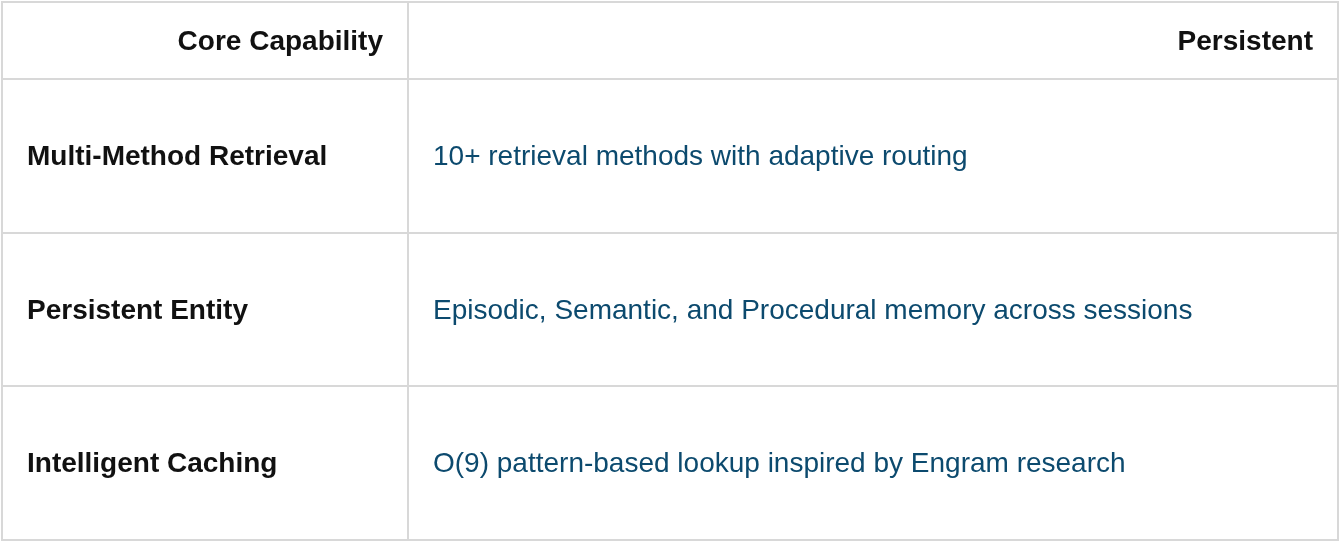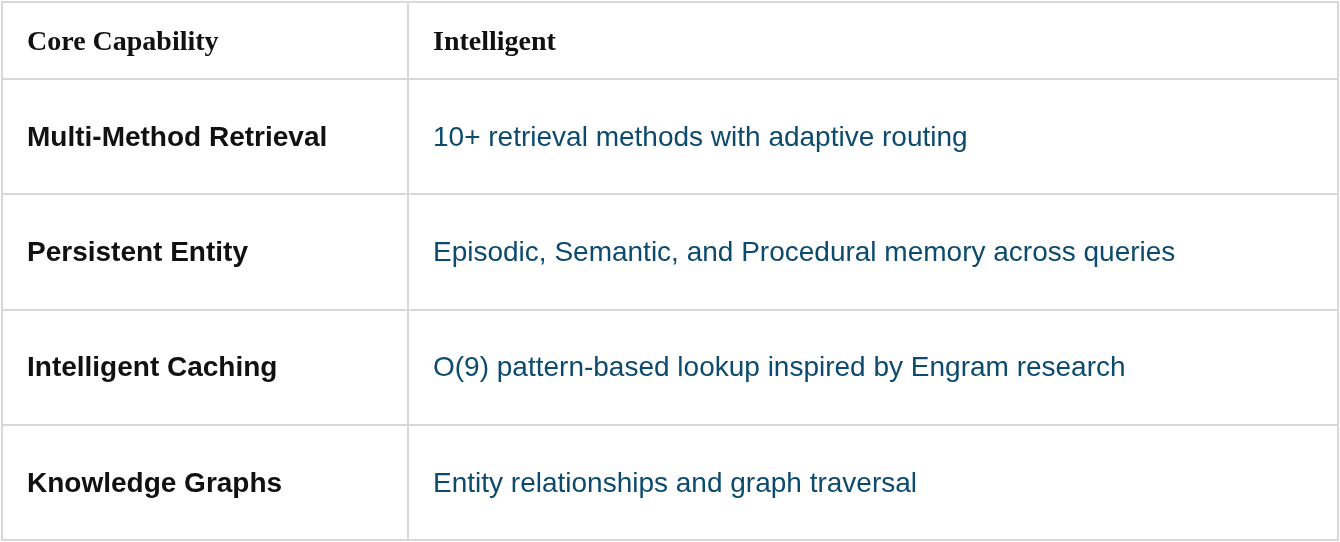--- a/index.html
+++ b/index.html
@@ -31,22 +31,21 @@
     padding: 0 24px;
     box-sizing: border-box;
     vertical-align: middle;
     background: #ffffff;
     white-space: nowrap;
     overflow: hidden;
   }
   .cap-table th {
     font-weight: 700;
     color: #111111;
-    text-align: left;
-    font-family: Liberation Serif, serif;
+    text-align: right;
   }
   .cap-table td.cap-cell {
     font-weight: 700;
     color: #111111;
     text-align: left;
   }
   .cap-table td.desc-cell {
     font-weight: 400;
     color: #0c4a6e;
     text-align: left;
@@ -59,35 +58,31 @@
 
 <div class="page">
   <table class="cap-table">
     <colgroup>
       <col class="col-capability">
       <col class="col-description">
     </colgroup>
     <thead>
       <tr>
         <th>Core Capability</th>
-        <th>Intelligent</th>
+        <th>Persistent</th>
       </tr>
     </thead>
     <tbody>
       <tr>
         <td class="cap-cell">Multi-Method Retrieval</td>
         <td class="desc-cell">10+ retrieval methods with adaptive routing</td>
       </tr>
       <tr>
         <td class="cap-cell">Persistent Entity</td>
-        <td class="desc-cell">Episodic, Semantic, and Procedural memory across queries</td>
+        <td class="desc-cell">Episodic, Semantic, and Procedural memory across sessions</td>
       </tr>
       <tr>
         <td class="cap-cell">Intelligent Caching</td>
         <td class="desc-cell">O(9) pattern-based lookup inspired by Engram research</td>
-      </tr>
-      <tr>
-        <td class="cap-cell">Knowledge Graphs</td>
-        <td class="desc-cell">Entity relationships and graph traversal</td>
       </tr>
     </tbody>
   </table>
 </div>
 
 </body></html>

